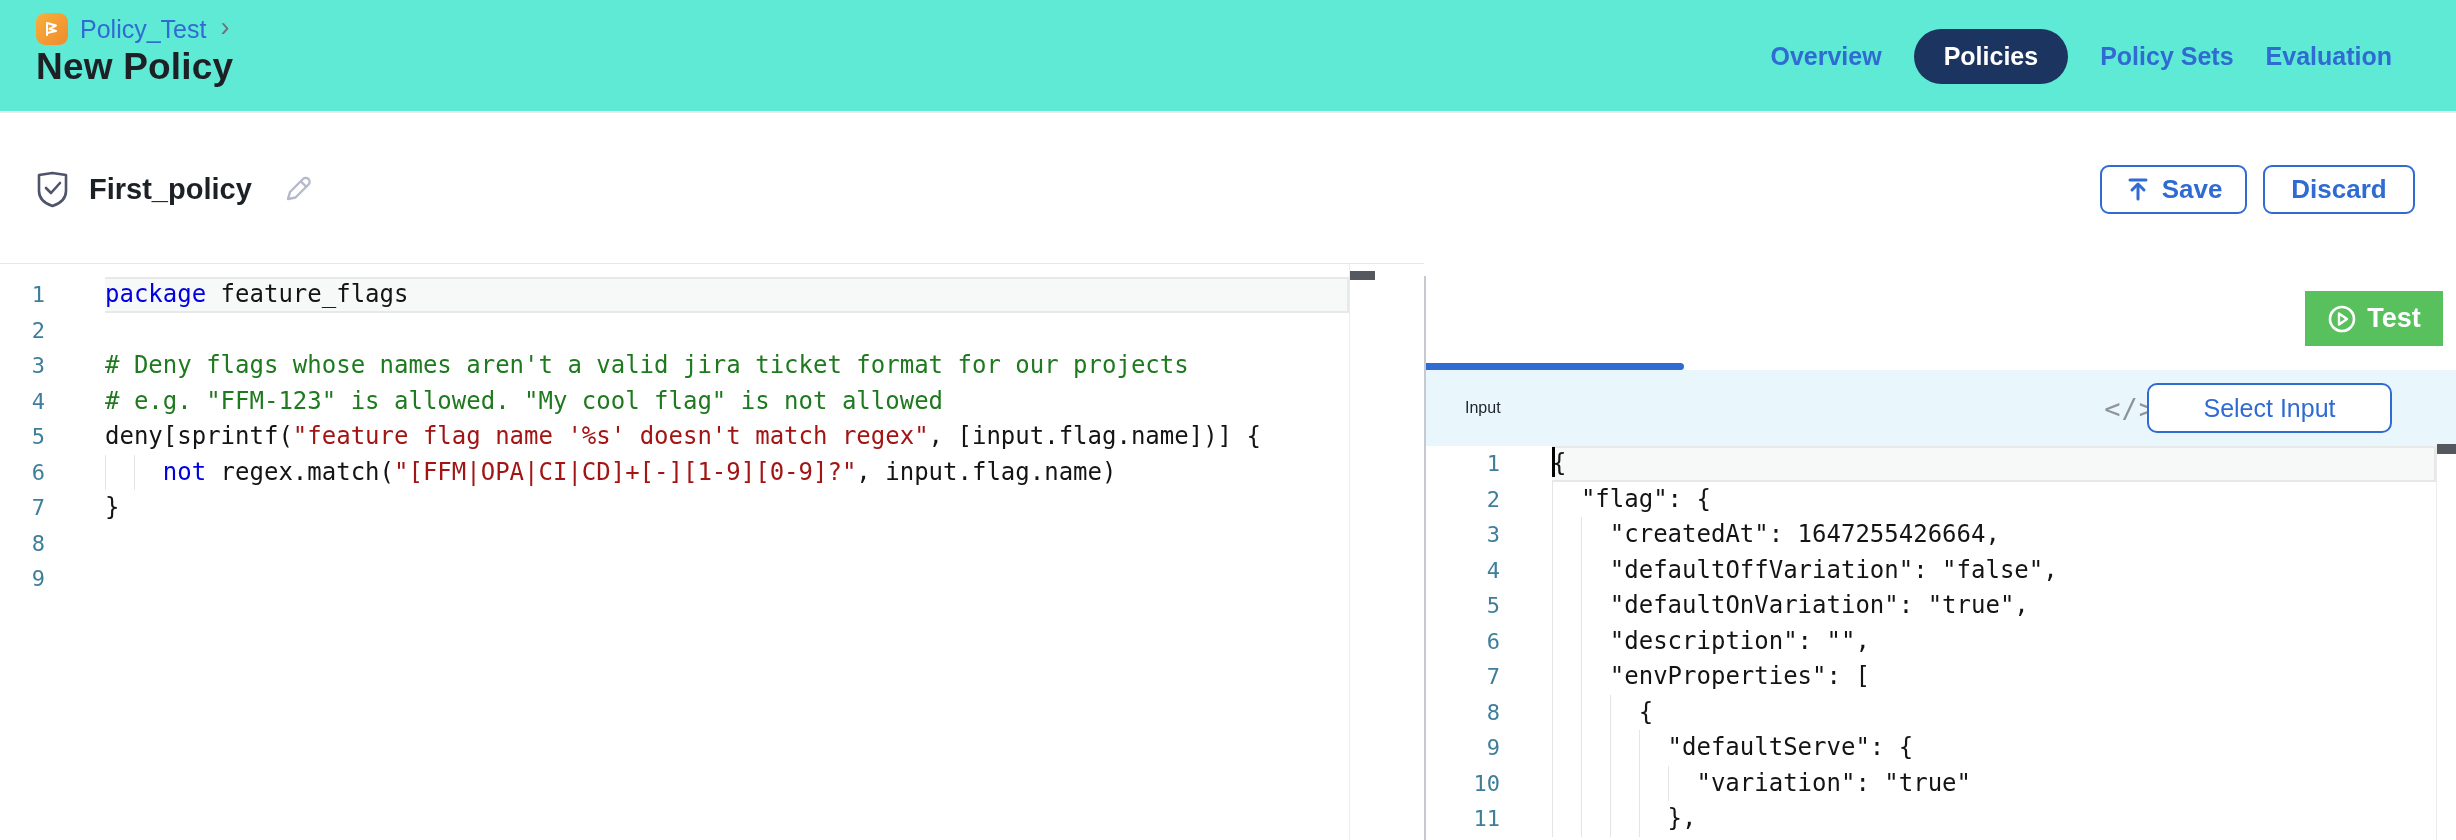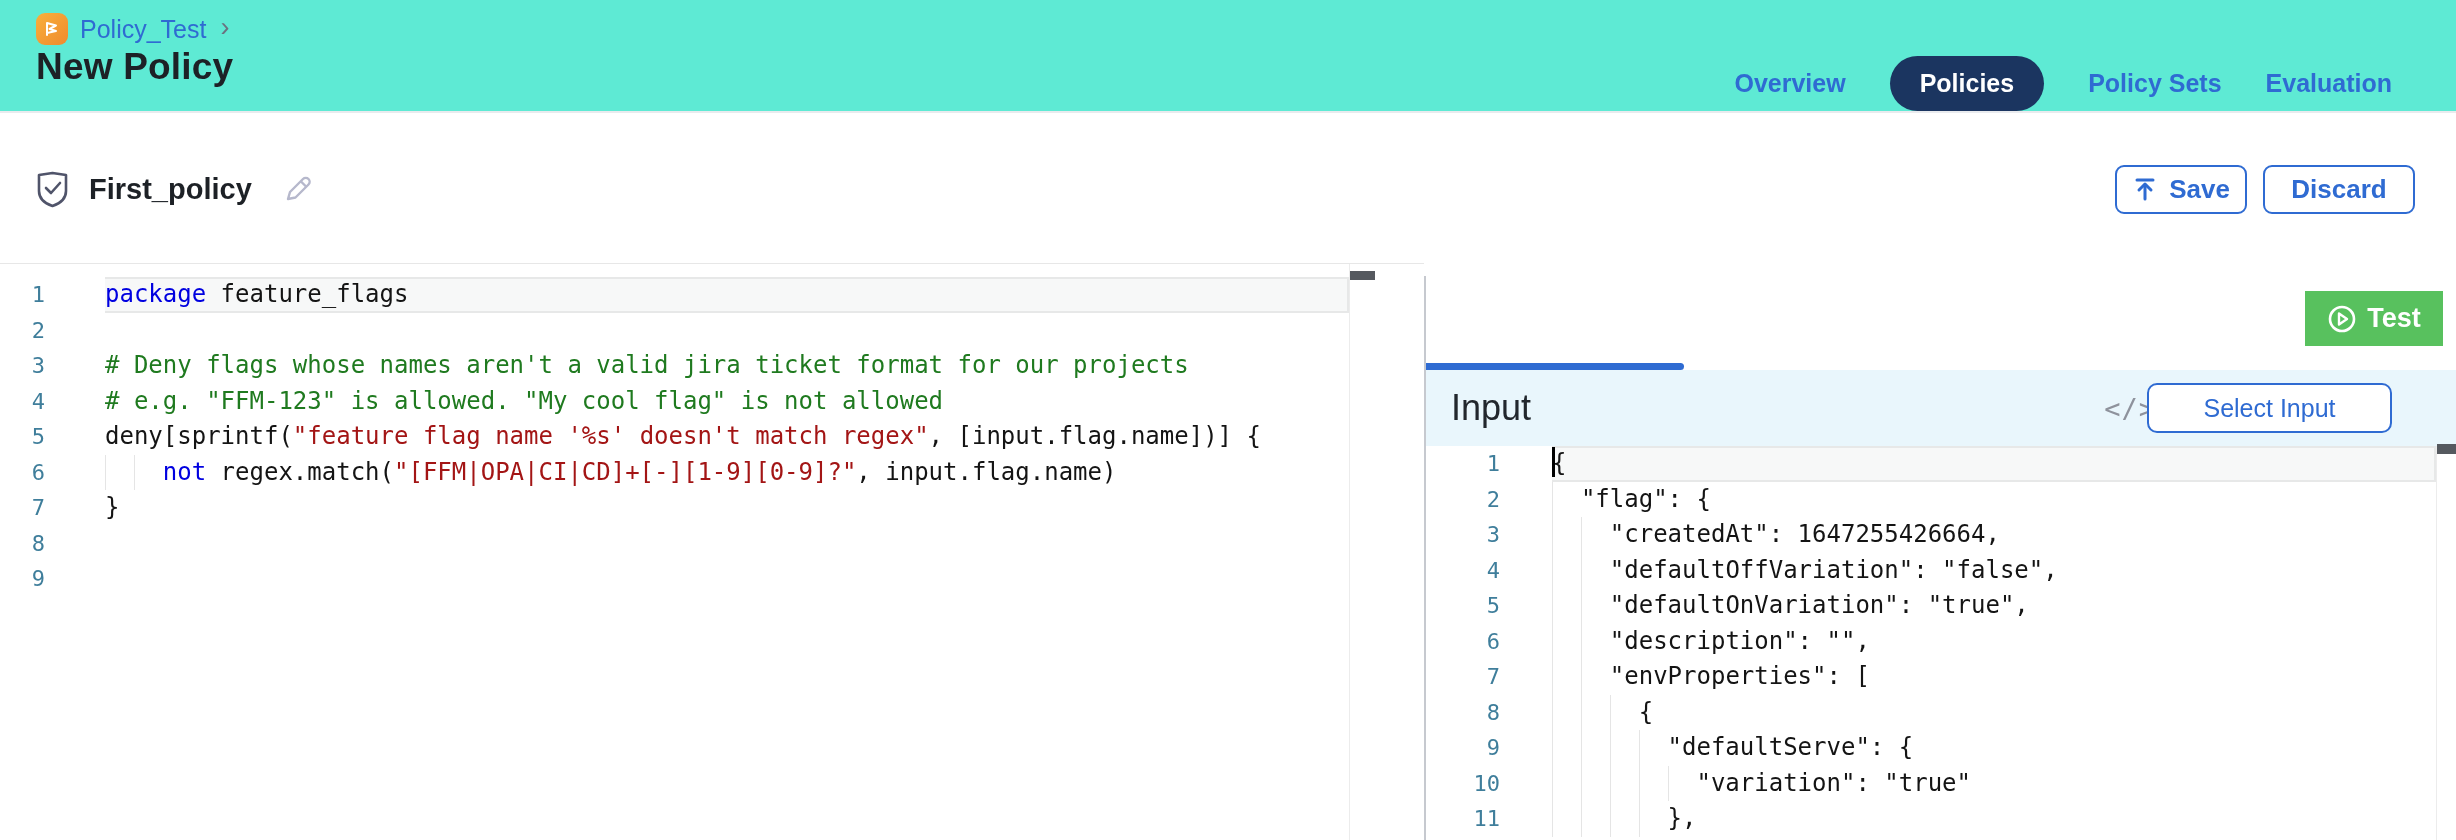--- a/index.html
+++ b/index.html
@@ -11,35 +11,35 @@
   .header { position:absolute; left:0; top:0; width:2456px; height:113px;
             border-bottom:2px solid #e9ebee; background:#5eead4; }
   .breadcrumb { position:absolute; left:36px; top:13px; display:flex; align-items:center; gap:12px; }
   .ff-logo { width:32px; height:32px; border-radius:9px;
              background:linear-gradient(135deg,#f8b03c,#ef8a2d);
              display:flex; align-items:center; justify-content:center; }
   .crumb-link { color:#2f6bd2; font-size:25px; cursor:pointer; }
   .crumb-chevron { color:#6b7280; font-size:27px; margin-left:2px; transform:translateY(-2px); }
   .page-title { position:absolute; left:36px; top:46px; font-size:37px; font-weight:700; color:#1d2126; letter-spacing:0.2px; }
 
-  .top-nav { position:absolute; right:64px; top:0; height:113px; display:flex; align-items:center; gap:44px;margin-top:27px; }
+  .top-nav { position:absolute; right:64px; top:0; height:113px; display:flex; align-items:center; gap:32px; }
   .nav-item { color:#2f6bd2; font-size:25px; font-weight:600; cursor:pointer; padding:13px 0; }
   .nav-item.active { background:#1b3560; color:#fff; border-radius:28px; padding:13px 30px; }
 
   
   .toolbar { position:absolute; left:0; top:115px; width:2456px; height:148px; background:#fff; }
   .policy-id { position:absolute; left:36px; top:0; height:148px; display:flex; align-items:center; gap:20px; }
   .policy-name { font-size:29px; font-weight:700; color:#1d2126; }
   .edit-btn { margin-left:10px; cursor:pointer; display:flex; align-items:center; }
   .actions { position:absolute; right:41px; top:0; height:148px; display:flex; align-items:center; gap:16px; }
   .btn-outline { display:flex; align-items:center; justify-content:center; gap:11px;
                  height:49px; border:2px solid #2f6bd2; border-radius:9px; background:#fff;
                  color:#2f6bd2; font-size:26px; font-weight:600; cursor:pointer;
                  font-family:"Liberation Sans",sans-serif; }
-  .btn-save { width:132px;gap:11px; }
+  .btn-save { width:147px;gap:11px; }
   .btn-discard { width:152px; }
 
   
   .split-topline { position:absolute; left:0; top:263px; width:1424px; height:1px; background:#e7e7e7; }
   .pane-divider { position:absolute; left:1424px; top:276px; width:2px; height:564px; background:#c6c9cf; }
 
   
   .crow { display:flex; height:35.5px; line-height:35.5px;
           font-family:"DejaVu Sans Mono", monospace; font-size:24px; white-space:pre; }
   .gut { flex:none; text-align:right; color:#3f7e9b; font-size:22px; }
@@ -63,21 +63,21 @@
   .rp-tab { font-size:27px; color:#4e5260; cursor:pointer; margin-left:23px; }
   .rp-tab.active { font-weight:700; color:#1d2126; }
   .rp-tab + .rp-tab { margin-left:50px; }
   .tab-underline { position:absolute; left:0; top:87px; width:258px; height:7px; background:#2f6bd2; border-radius:0 4px 4px 0; }
   .btn-test { position:absolute; right:13px; top:15px; width:138px; height:55px; background:#58c15e;
               border:none; border-radius:0; color:#fff; font-size:27px; font-weight:600;
               display:flex; align-items:center; justify-content:center; gap:10px; cursor:pointer;
               font-family:"Liberation Sans",sans-serif; }
   .input-bar { position:absolute; left:0; top:94px; width:1030px; height:76px; background:#e9f6fc;
                display:flex; align-items:center; }
-  .input-label { font-size:36px; font-weight:500; color:#22272d; margin-left:25px; }
+  .input-label { font-size:16px; font-weight:500; color:#22272d; margin-left:39px; }
   .code-toggle-icon { position:absolute; right:300px; font-size:27px; color:#8e929c; letter-spacing:1px; cursor:pointer;
                       font-family:"DejaVu Sans Mono",monospace; }
   .btn-select-input { position:absolute; right:64px; width:245px; height:50px; border:2px solid #2f6bd2;
                       border-radius:10px; background:#fff; color:#2f6bd2; font-size:25px; font-weight:500;
                       cursor:pointer; font-family:"Liberation Sans",sans-serif; }
   .right-editor { position:absolute; left:0; top:170px; width:1010px; height:394px; overflow:hidden; }
   .right-editor .gut { width:74px; }
   .right-editor .ccode { margin-left:52px; }
   .right-sb-track { position:absolute; left:1010px; top:170px; width:1px; height:394px; background:#ececec; }
   .right-sb-thumb { position:absolute; left:1011px; top:168px; width:19px; height:10px; background:#55595f; }

